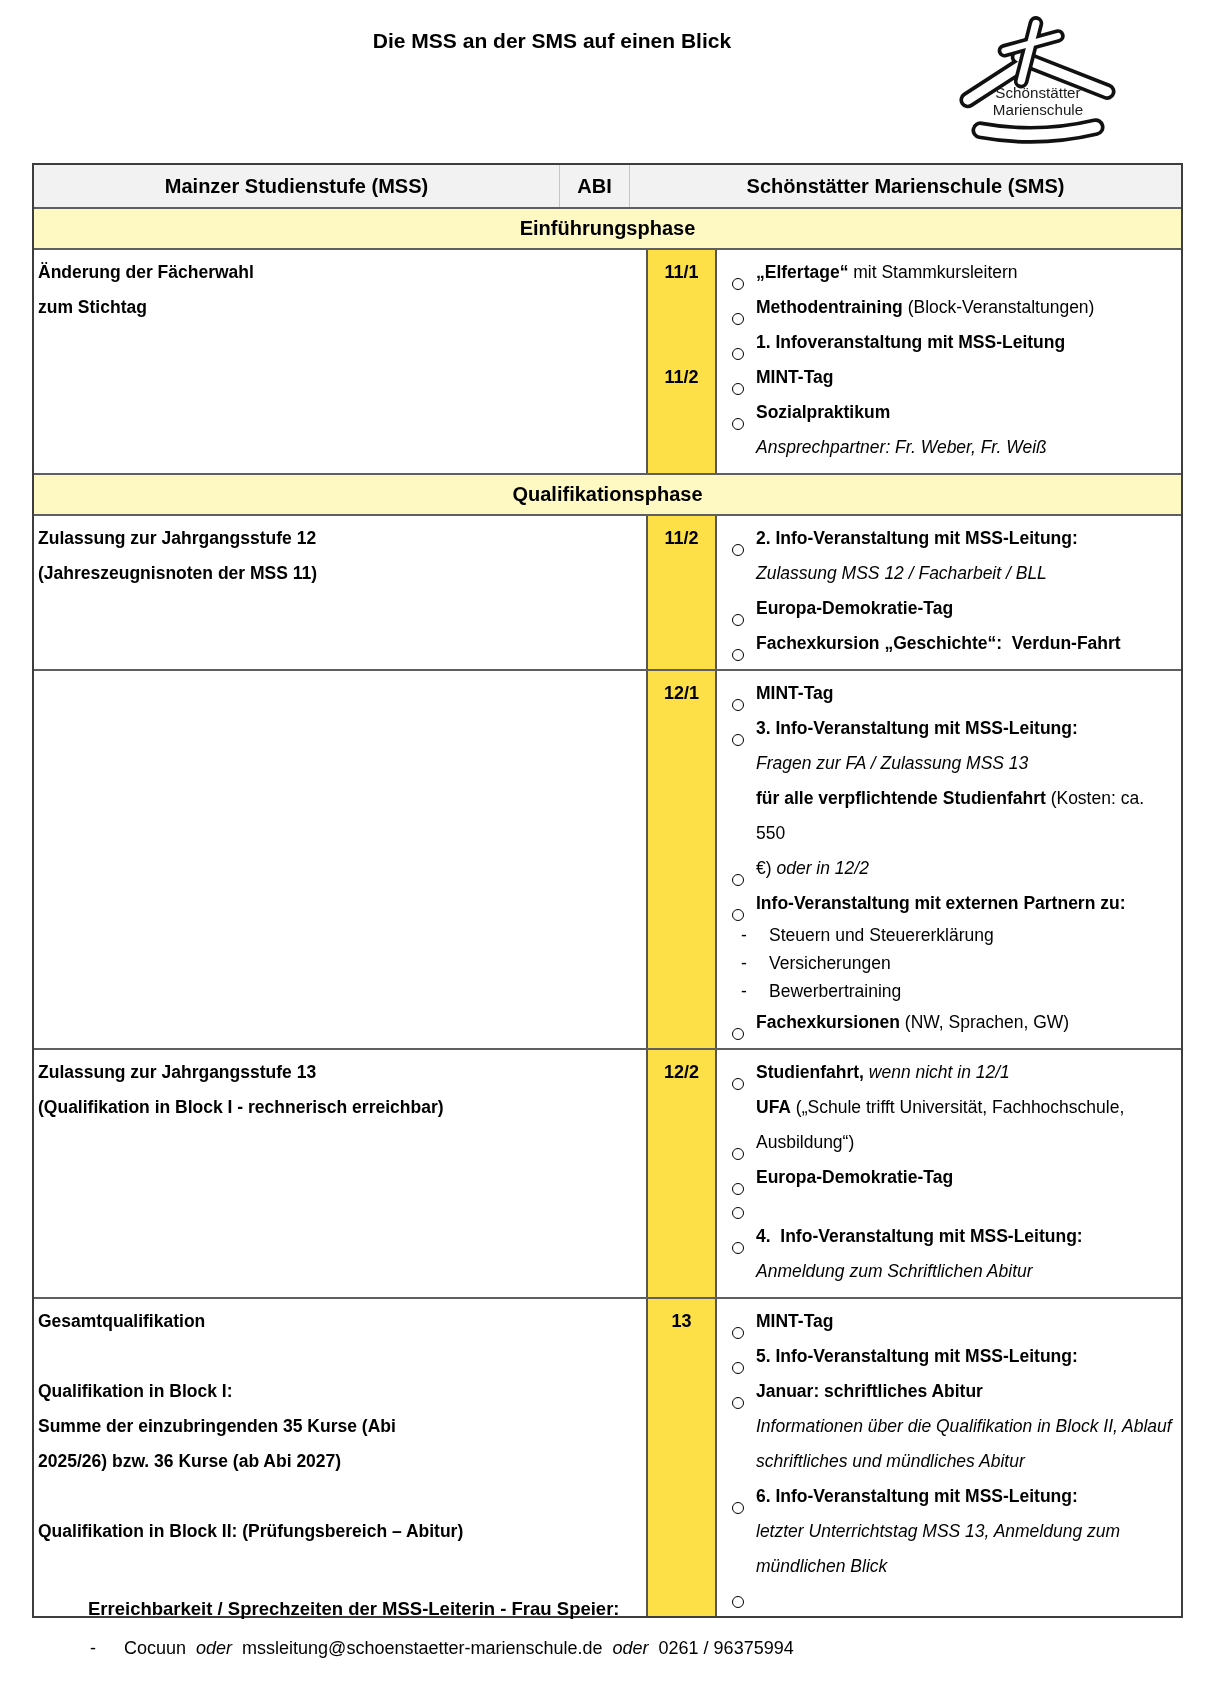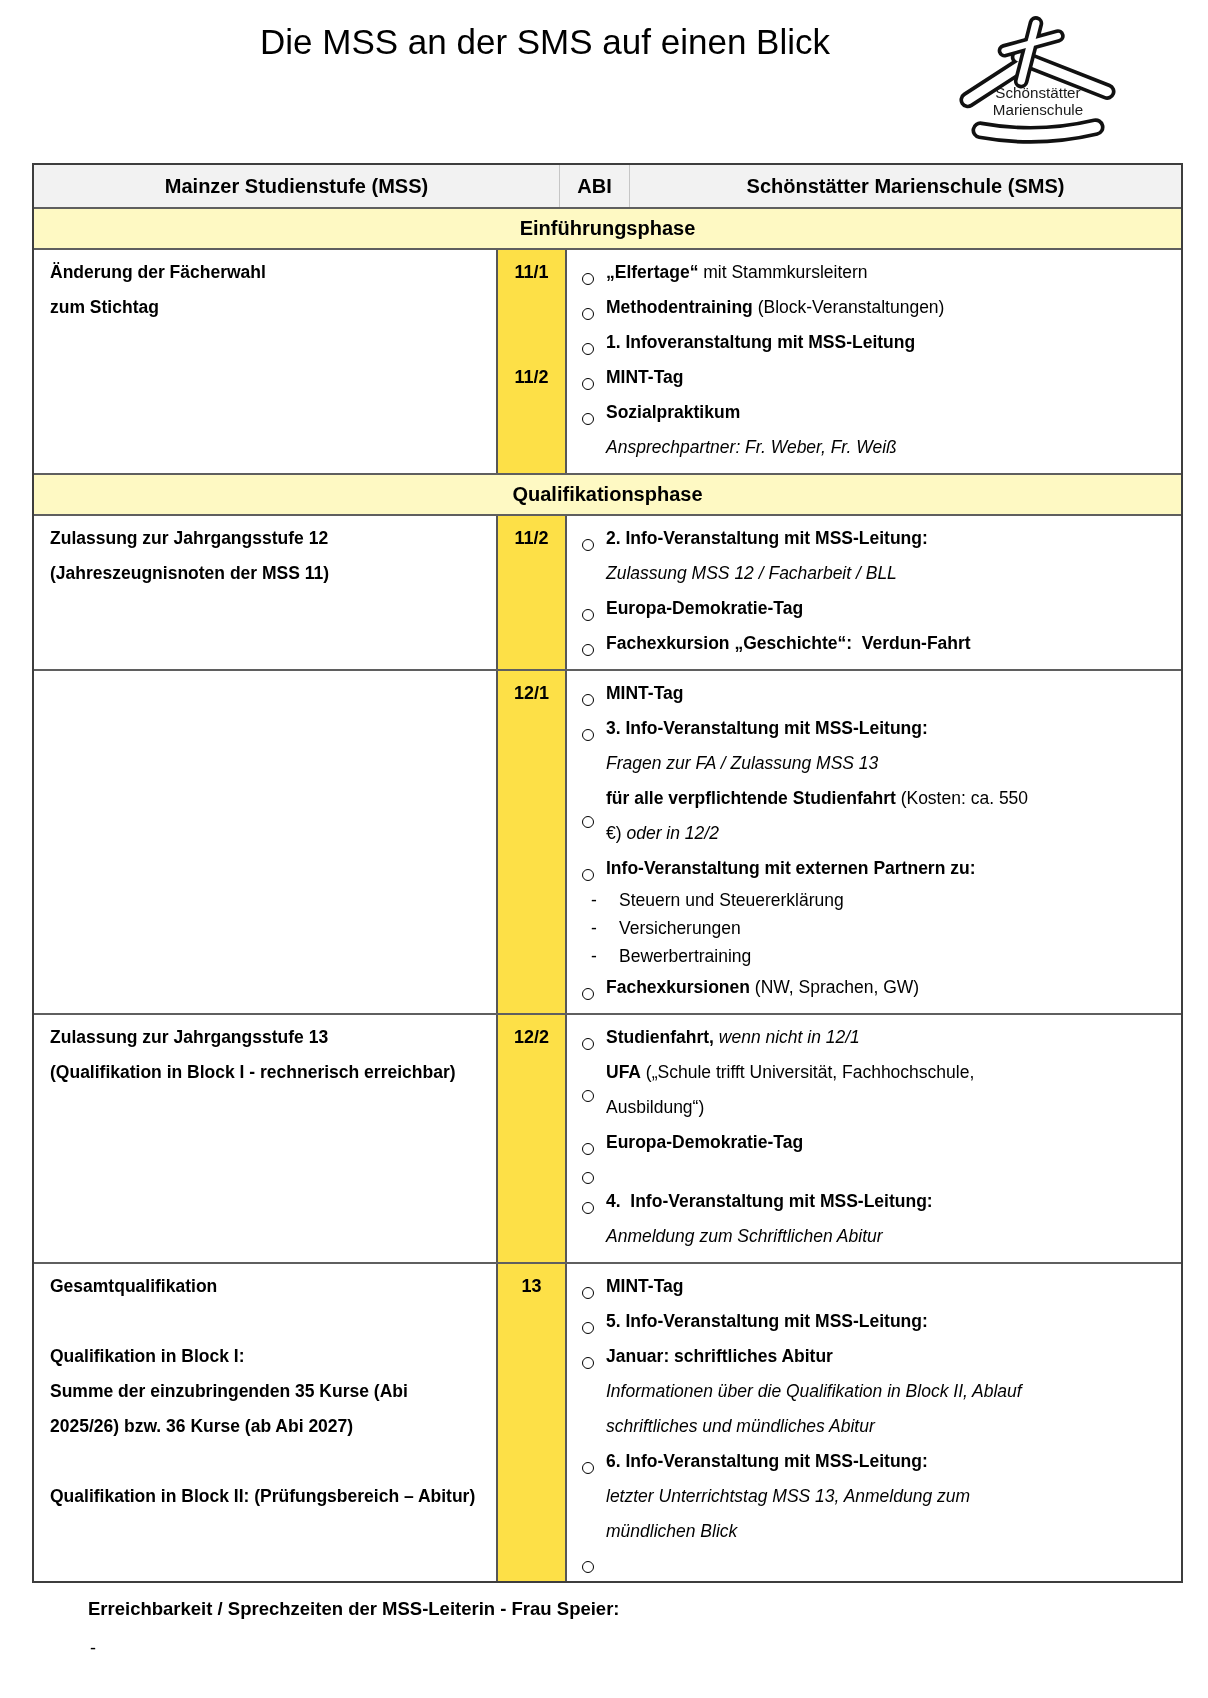--- a/index.html
+++ b/index.html
@@ -1,44 +1,44 @@
 <!DOCTYPE html>
 <html><head>
 <meta charset="utf-8">
 <style>
   html,body{margin:0;padding:0;background:#fff;}
   .page{position:relative;width:1208px;height:1698px;background:#fff;overflow:hidden;
         font-family:"Liberation Sans","DejaVu Sans",sans-serif;color:#000;}
 
   
-  .doc-title{position:absolute;top:22px;left:0;width:1090px;text-align:center;margin:0;
-             font-size:35px;font-weight:normal;letter-spacing:0px;}
+  .doc-title{position:absolute;top:22px;left:0;width:1090px;text-align:center;margin:7px;
+             font-size:21px;font-weight:bold;letter-spacing:0px;}
   .logo{position:absolute;left:958px;top:14px;width:160px;height:132px;}
 
   
   .mss-table{position:absolute;top:163px;left:32px;width:1151px;border:2px solid #3d3d3d;
              font-size:17.5px;box-sizing:border-box;}
   .tr{display:flex;box-sizing:border-box;}
   .tr.head{background:#f2f2f2;min-height:42px;}
   .th{display:flex;align-items:center;justify-content:center;font-weight:bold;font-size:20px;box-sizing:border-box;}
   .th.c-left{width:525px;}
   .th.c-mid{width:71px;border-left:1.5px solid #c6c6c6;border-right:1.5px solid #c6c6c6;}
   .th.c-right{flex:1;}
   #tbody .tr{border-top:2px solid #5f5f5f;}
   .section-row{background:#fef9c3;min-height:41px;display:flex;align-items:center;justify-content:center;}
   .section-label{font-weight:bold;font-size:20px;}
   .td{box-sizing:border-box;}
-  .left-cell{width:462px;padding:5px 10px 8px 16px;font-weight:bold;}
+  .left-cell{width:612px;padding:5px 10px 8px 4px;font-weight:bold;}
   .lline{line-height:35px;white-space:pre-wrap;}
   .lline.blank{height:35px;}
   .abi-cell{width:71px;background:#fde047;border-left:2px solid #565656;border-right:2px solid #565656;
             text-align:center;font-weight:bold;font-size:18px;padding-top:5px;}
   .abi-val{line-height:35px;}
   .right-cell{flex:1;padding:5px 6px 8px 0;}
-  .item{display:flex;align-items:center;}
+  .item{display:flex;align-items:flex-end;}
   .item .marker{flex:none;width:24px;margin-left:15px;line-height:35px;}
   .circ{display:block;width:10px;height:10px;border:1.6px solid #000;border-radius:50%;margin-top:12px;}
   .itext{line-height:35px;white-space:pre-wrap;}
   .item.plain{margin-left:39px;}
   .item.dash .marker{width:28px;margin-left:24px;line-height:28px;}
   .item.dash .itext{line-height:28px;}
   .seg.b{font-weight:bold;}
   .seg.i{font-style:italic;}
 
   
@@ -320,16 +320,17 @@
             </div>
           </div>
         </div>
       </div>
   </div>
 
   <div class="footer">
     <div class="contact-heading">Erreichbarkeit / Sprechzeiten der MSS-Leiterin - Frau Speier:</div>
     <div class="contact-line">
       <span class="dash-mark">-</span>
+      <span id="contact-segs"><span class="seg r">Cocuun  </span><span class="seg i">oder</span><span class="seg r">  mssleitung@schoenstaetter-marienschule.de  </span><span class="seg i">oder</span><span class="seg r">  0261 / 96375994</span></span>
     </div>
   </div>
 
 </div>
 
 </body></html>

